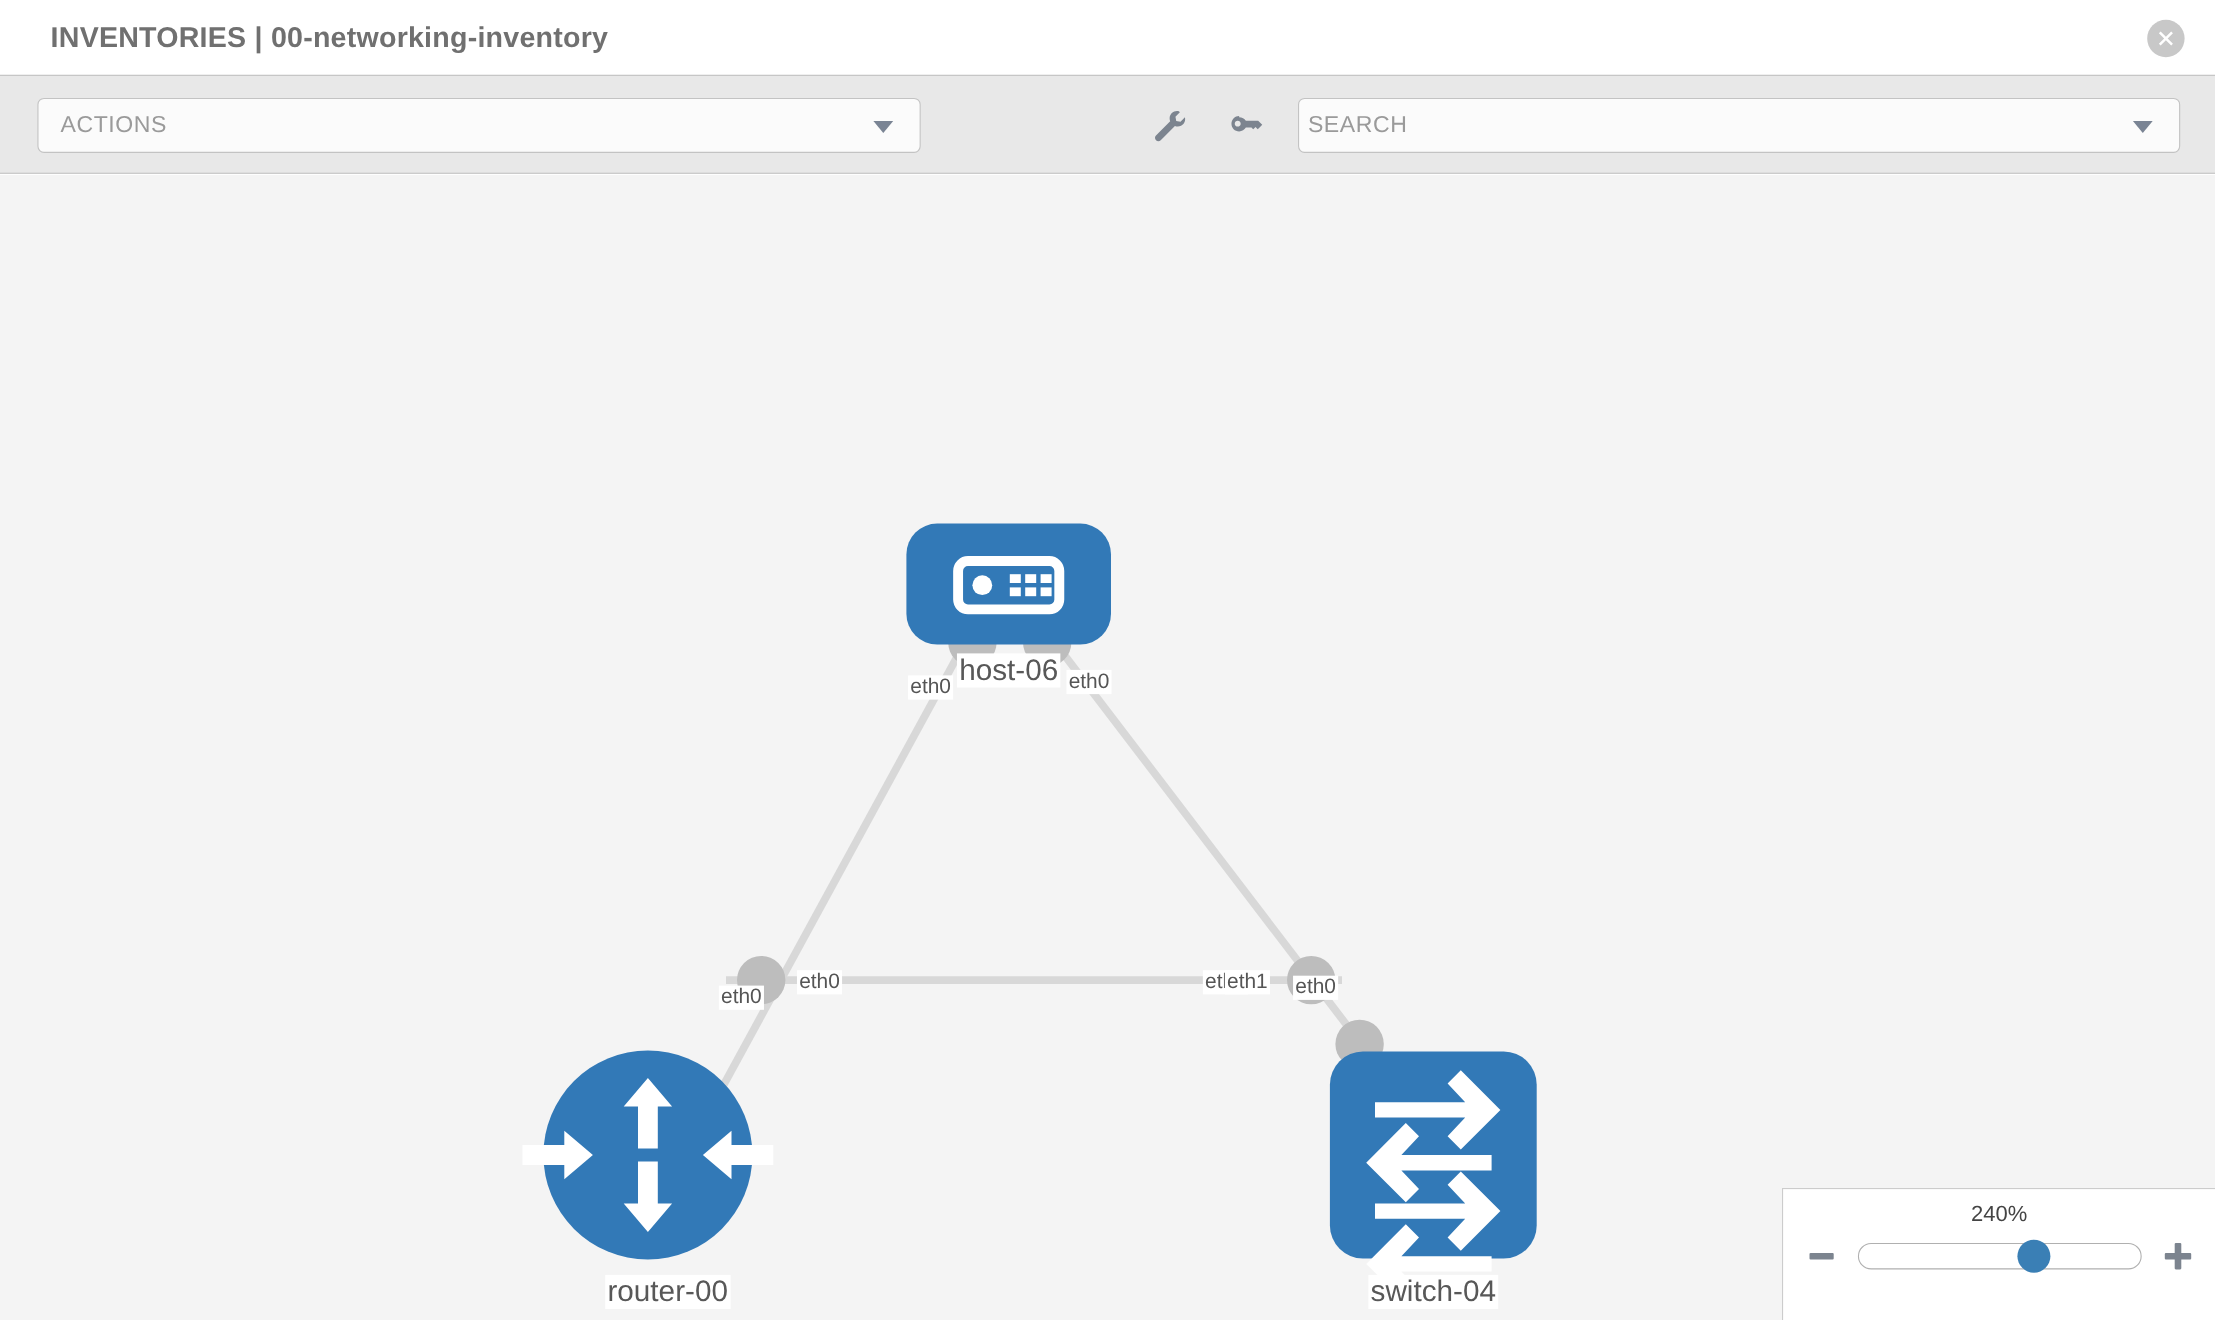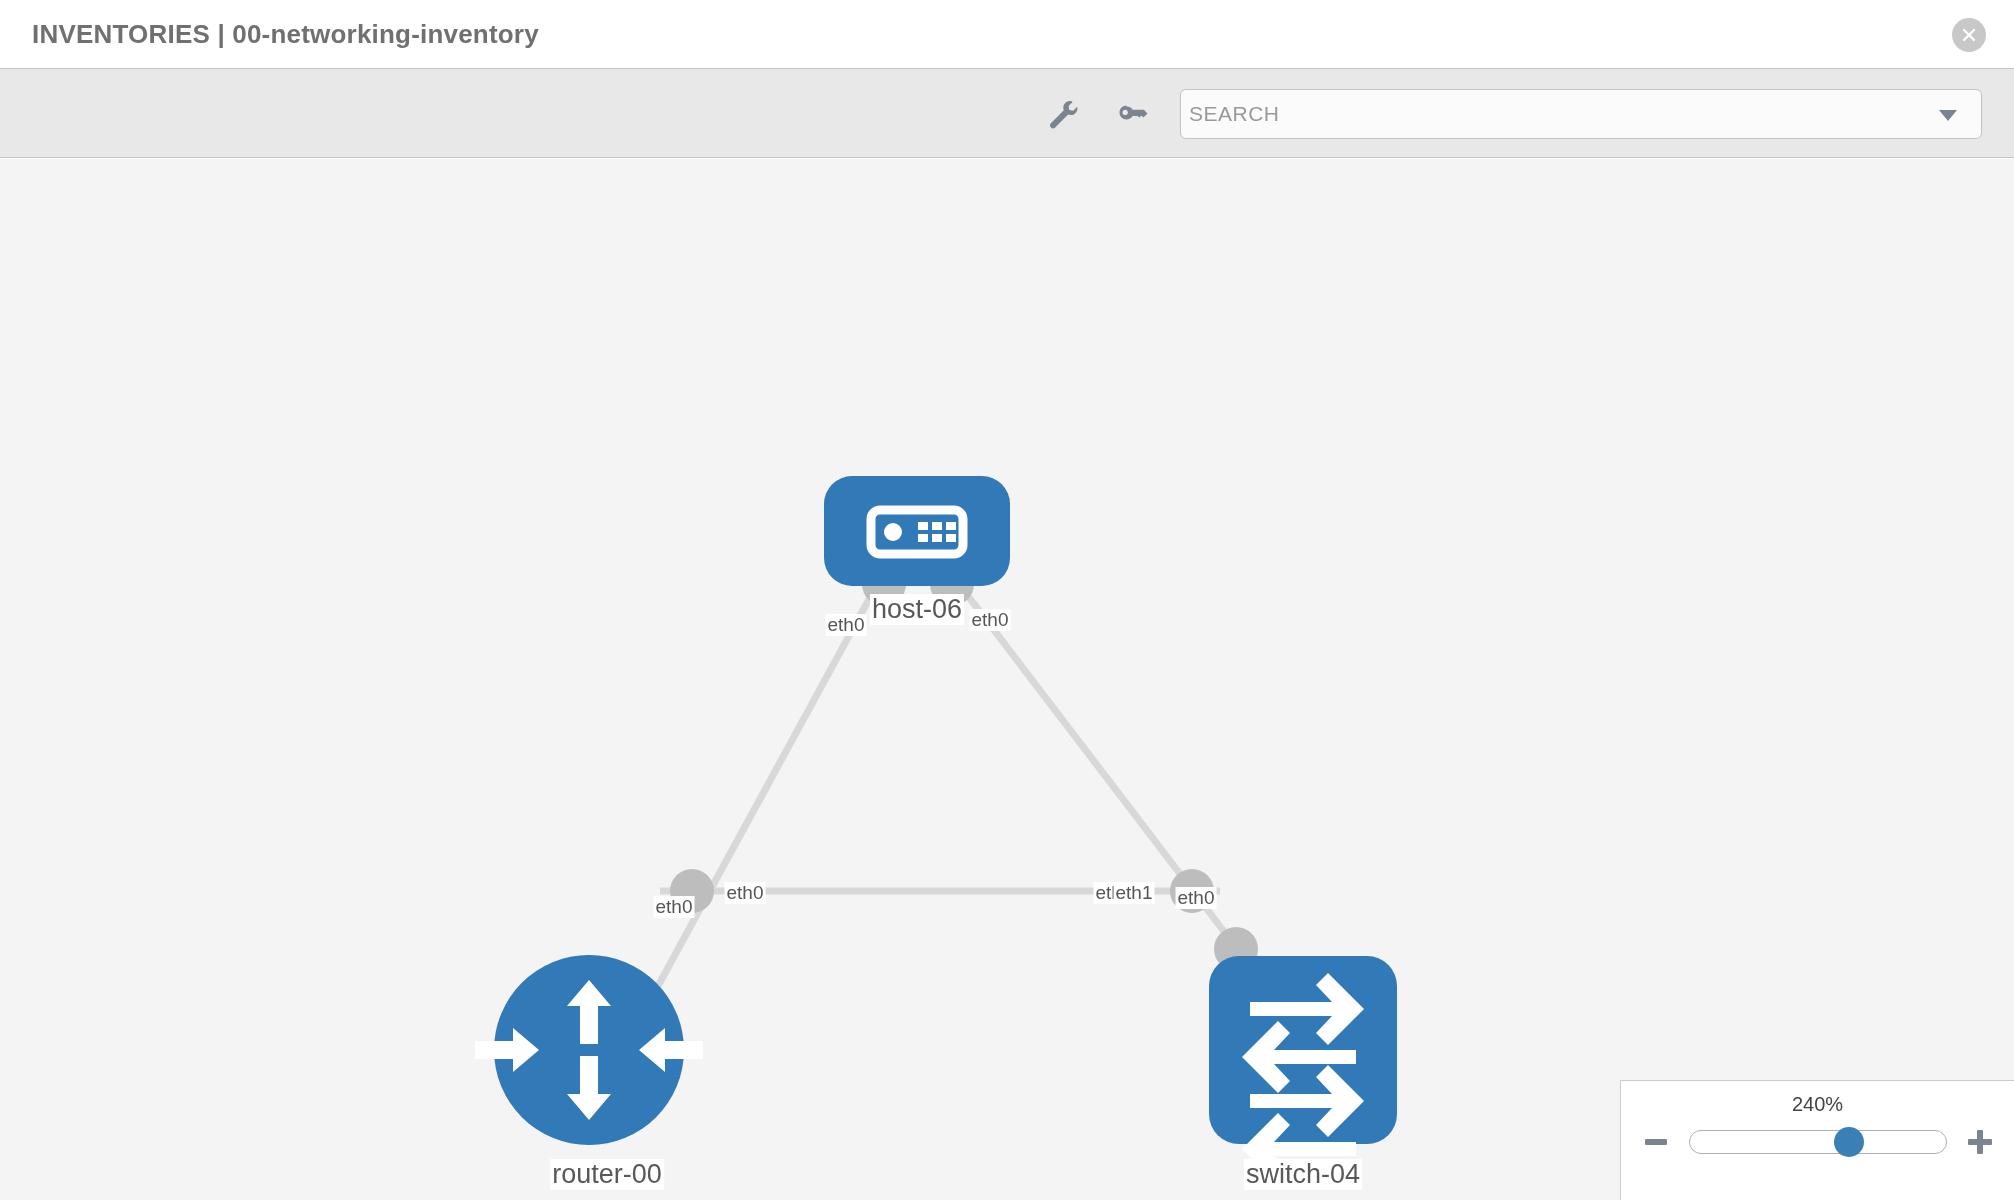--- a/index.html
+++ b/index.html
@@ -21,21 +21,21 @@
   
   .header {
     position: absolute;
     top: 0; left: 0;
     width: 2014px; height: 68px;
     background: #ffffff;
     display: flex;
     align-items: center;
   }
   .page-title {
-    margin-left: 32px;
+    margin-left: 46px;
     font-size: 26px;
     font-weight: bold;
     color: #707070;
     letter-spacing: 0.2px;
     white-space: nowrap;
   }
   .close-btn {
     position: absolute;
     right: 28px; top: 18px;
     width: 34px; height: 34px;
@@ -209,20 +209,24 @@
     <div class="page-title">INVENTORIES | 00-networking-inventory</div>
     <div class="close-btn">
       <svg width="20" height="20" viewBox="0 0 20 20" aria-hidden="true">
         <path d="M5.2 3.6 L10 8.4 L14.8 3.6 L16.4 5.2 L11.6 10 L16.4 14.8 L14.8 16.4 L10 11.6 L5.2 16.4 L3.6 14.8 L8.4 10 L3.6 5.2 Z" fill="#ffffff"></path>
       </svg>
     </div>
   </div>
 
   <div class="toolbar">
 
+    <div class="actions-select">
+      <span class="label">ACTIONS</span>
+      <span class="caret"></span>
+    </div>
 
     <div class="tool-icon wrench">
       <svg width="34" height="32" viewBox="0 0 34 32" aria-hidden="true">
         <g fill="#7c848f">
           <path d="M24.7 2.2c-4.3-1.1-8.4 2.1-8.4 6.5 0 0.9 0.2 1.8 0.5 2.6l-12.9 12.9c-1.2 1.2-1.2 3.1 0 4.3 1.2 1.2 3.1 1.2 4.3 0l12.9-12.9c0.8 0.3 1.7 0.5 2.6 0.5 4.4 0 7.6-4.1 6.5-8.4l-4 4-3.9-0.7-0.7-3.9 4-4z"></path>
         </g>
       </svg>
     </div>
 
     <div class="tool-icon key">

